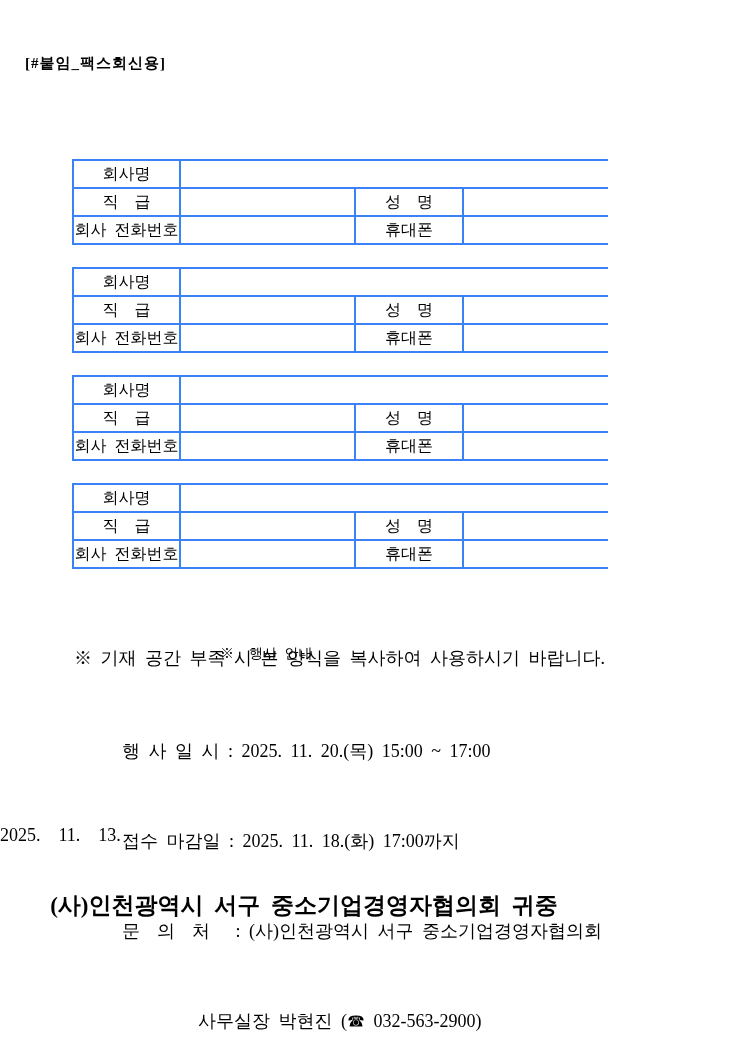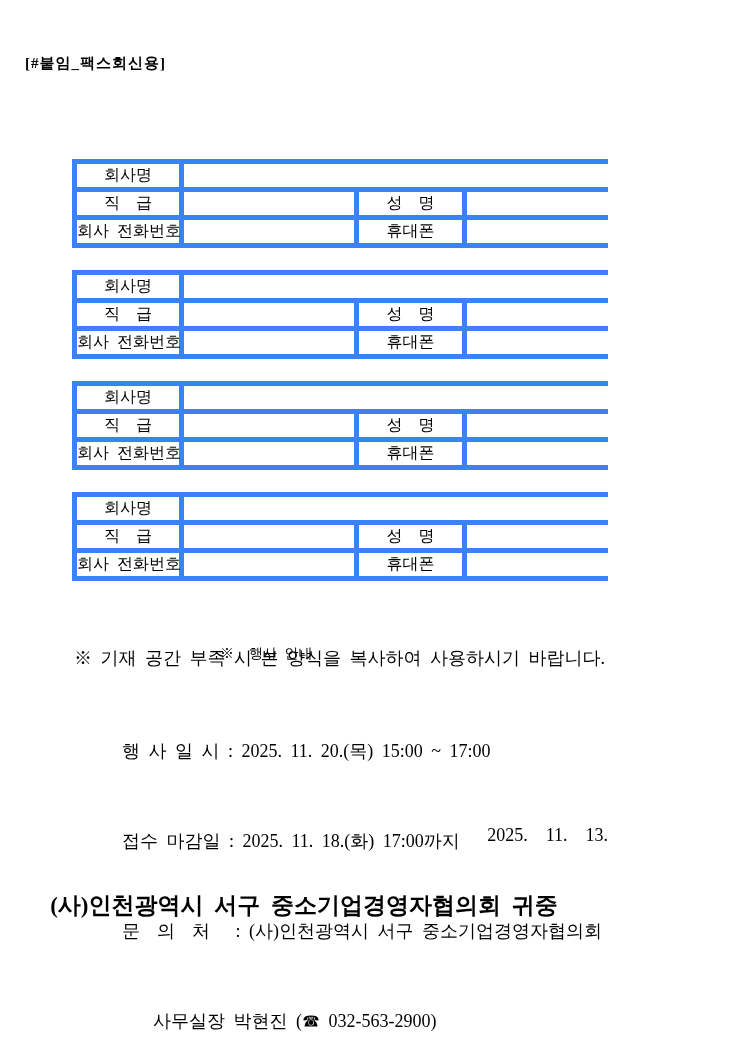--- a/index.html
+++ b/index.html
@@ -40,21 +40,21 @@
     width: 570px;
   }
   table.form-table {
     border-collapse: collapse;
     table-layout: fixed;
     width: 569px;
     margin-bottom: 22px;
     border: 2px solid #000000;
   }
   table.form-table td {
-    border: 5px solid #3b82f6;
+    border: 2px solid #3b82f6;
     height: 28px;
     font-size: 16px;
     vertical-align: middle;
   }
   td.label-cell {
     text-align: center;
     white-space: pre;
     word-spacing: 4px;
   }
   td.value-cell { background: #ffffff; }
@@ -77,27 +77,27 @@
   }
   .event-lines {
     position: absolute;
     left: 122px;
     top: 676px;
     font-size: 18px;
     line-height: 30px;
     white-space: pre;
     word-spacing: 4px;
   }
-  .event-line-contact-person { margin-left: 31px; }
+  .event-line-contact-person { margin-left: 76px; }
   .date-line {
     position: absolute;
     top: 825px;
     left: 0;
     width: 100%;
-    text-align: right;
+    text-align: left;
     font-size: 18px;
     white-space: pre;
   }
   .recipient {
     position: absolute;
     top: 890px;
     left: 0;
     width: 100%;
     text-align: center;
     font-size: 23px;

